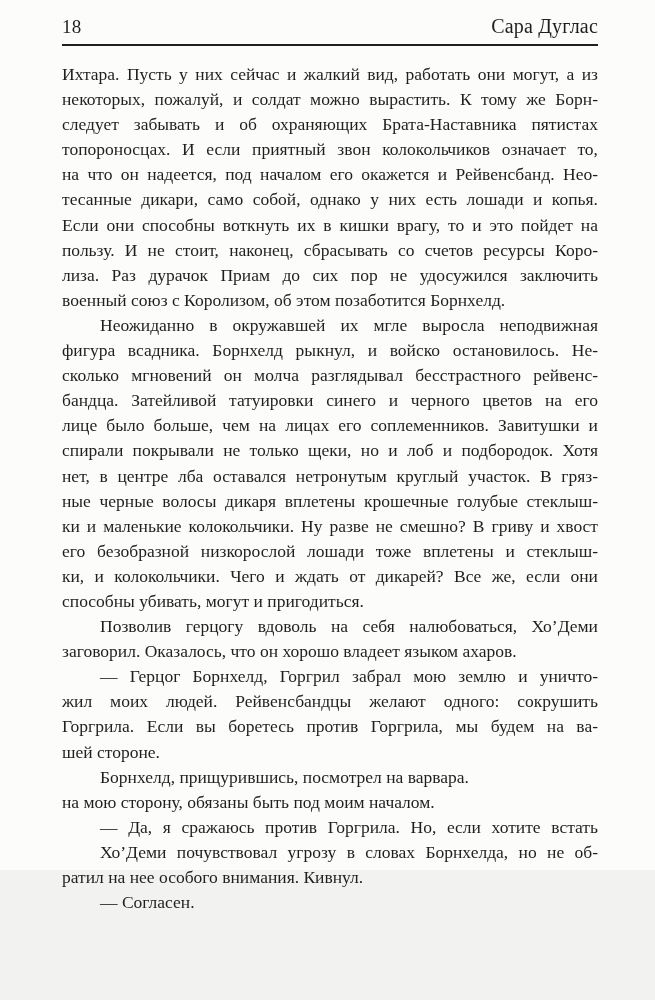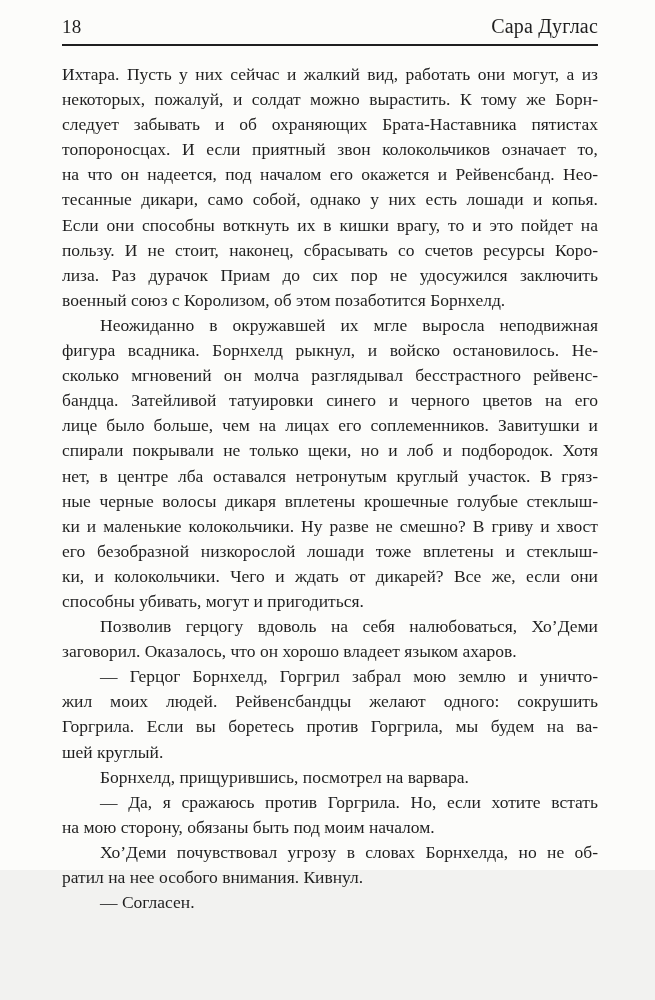--- a/index.html
+++ b/index.html
@@ -87,21 +87,21 @@
       <div class="line">ные черные волосы дикаря вплетены крошечные голубые стеклыш-</div>
       <div class="line">ки и маленькие колокольчики. Ну разве не смешно? В гриву и хвост</div>
       <div class="line">его безобразной низкорослой лошади тоже вплетены и стеклыш-</div>
       <div class="line">ки, и колокольчики. Чего и ждать от дикарей? Все же, если они</div>
       <div class="line last">способны убивать, могут и пригодиться.</div>
       <div class="line indent">Позволив герцогу вдоволь на себя налюбоваться, Хо’Деми</div>
       <div class="line last">заговорил. Оказалось, что он хорошо владеет языком ахаров.</div>
       <div class="line indent">— Герцог Борнхелд, Горгрил забрал мою землю и уничто-</div>
       <div class="line">жил моих людей. Рейвенсбандцы желают одного: сокрушить</div>
       <div class="line">Горгрила. Если вы боретесь против Горгрила, мы будем на ва-</div>
-      <div class="line last">шей круглый.</div>
+      <div class="line last">шей стороне.</div>
       <div class="line indent last">Борнхелд, прищурившись, посмотрел на варвара.</div>
+      <div class="line last">на мою сторону, обязаны быть под моим началом.</div>
       <div class="line indent">— Да, я сражаюсь против Горгрила. Но, если хотите встать</div>
-      <div class="line last">на мою сторону, обязаны быть под моим началом.</div>
       <div class="line indent">Хо’Деми почувствовал угрозу в словах Борнхелда, но не об-</div>
       <div class="line last">ратил на нее особого внимания. Кивнул.</div>
       <div class="line indent last">— Согласен.</div>
     </main>
 </div>
 
 </body></html>

